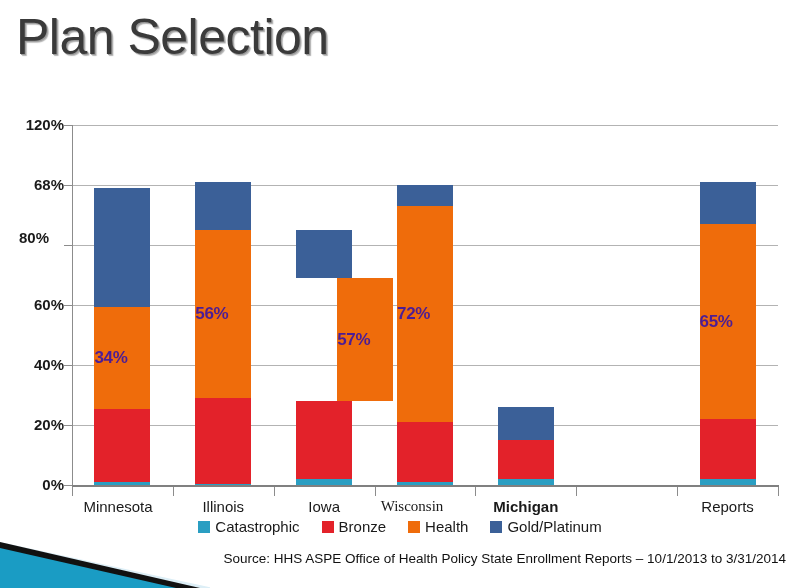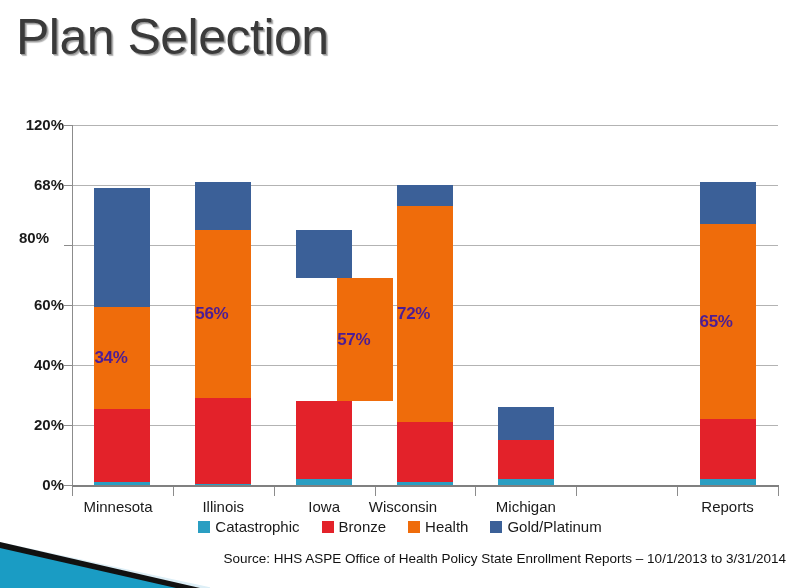--- a/index.html
+++ b/index.html
@@ -288,22 +288,22 @@
       <div class="x-tick" style="left: 475.429px;"></div>
       <div class="x-tick" style="left: 576.286px;"></div>
       <div class="x-tick" style="left: 677.143px;"></div>
       <div class="x-tick" style="left: 778px;"></div>
       <div class="x-tick" style="left: 72px;"></div>
     </div>
   <div id="x-labels">
       <div class="x-label" style="left: 112px; margin-left: 6px;">Minnesota</div>
       <div class="x-label" style="left: 223.286px;">Illinois</div>
       <div class="x-label" style="left: 324.143px;">Iowa</div>
-      <div class="x-label" style="left: 403px;">Wisconsin</div>
-      <div class="x-label" style="left: 525.857px;">Michigan</div>
+      <div class="x-label" style="left: 412px; font-family: Liberation Serif, serif;">Wisconsin</div>
+      <div class="x-label" style="left: 525.857px; font-weight: bold;">Michigan</div>
       <div class="x-label" style="left: 727.571px;">Reports</div>
     </div>
 
 </div>
 
 <div id="legend">
     <div class="legend-item">
       <span class="legend-swatch" style="background: rgb(42, 158, 194);"></span>
       <span>Catastrophic</span>
     </div>

